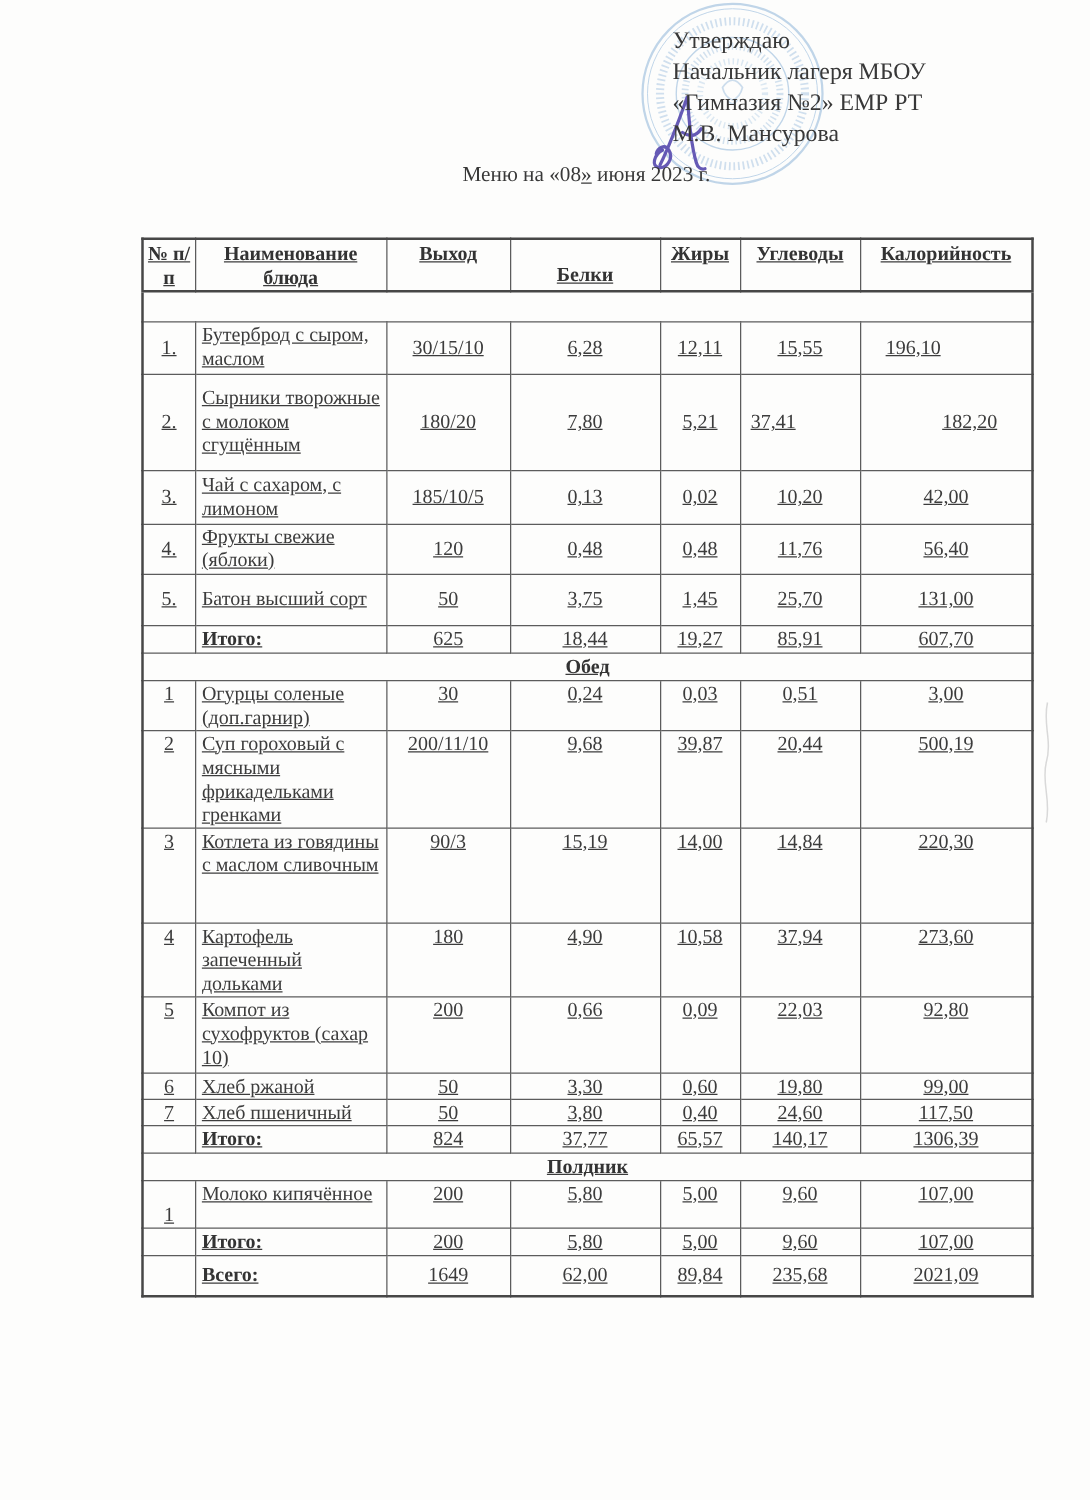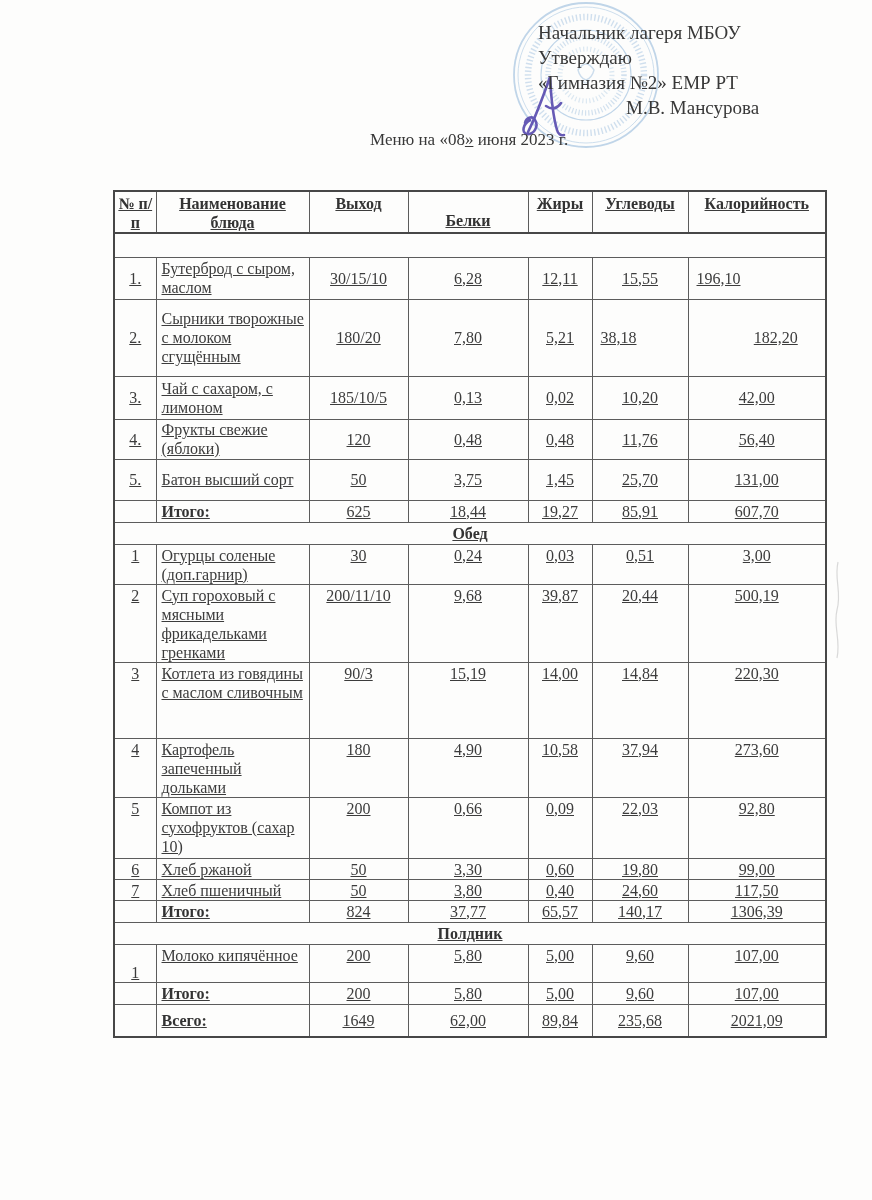--- a/index.html
+++ b/index.html
@@ -13,21 +13,21 @@
   }
   .page{position:absolute;inset:0;}
 
   
   .approval{
     position:absolute;left:538px;top:20px;width:320px;
     font-size:19px;line-height:25px;color:#383838;
     z-index:3;
   }
   .approval .line{white-space:nowrap;}
-  .approval .line.signer{padding-left:88px;}
+  .approval .line.signer{}
 
   
   .stamp{position:absolute;left:506px;top:0px;z-index:1;opacity:.5;}
   .sig{position:absolute;left:516px;top:72px;z-index:2;opacity:.92;}
 
   
   .menu-title{
     position:absolute;left:370px;top:130px;
     font-size:17px;color:#383838;z-index:3;white-space:nowrap;
   }
@@ -82,21 +82,21 @@
   tr[data-row-id="s1-0"]{height:39px;}
   tr[data-row-id="s1-1"]{height:76px;}
   tr[data-row-id="s1-2"]{height:76px;}
   tr[data-row-id="s1-3"]{height:58px;}
   tr[data-row-id="s1-4"]{height:61px;}
   tr[data-row-id="s1-5"]{height:20px;}
   tr[data-row-id="s1-6"]{height:21px;}
   tr[data-row-id="s2-0"]{height:38px;}
 
   
-  tr[data-row-id="s0-0"] td.col-kcal{text-align:left;padding-left:8px;}
+  tr[data-row-id="s0-0"] td.col-kcal{text-align:left;padding-left:20px;}
   tr[data-row-id="s0-1"] td.col-carbs{text-align:left;padding-left:8px;}
   tr[data-row-id="s0-1"] td.col-kcal{text-align:center;padding-left:40px;}
 
   .artifact{position:absolute;z-index:0;}
 </style>
 </head>
 <body>
 
 <div class="page">
 
@@ -115,22 +115,22 @@
 
   <svg class="sig" width="64" height="66" viewBox="0 0 64 66">
     <g fill="none" stroke="#5a4db0" stroke-width="2.6" stroke-linecap="round">
       <path d="M14 48 c-7 4 -9 13 -3 14 c7 1 12 -8 8 -14 c-3 -5 -9 -2 -10 3"></path>
       <path d="M12 60 C 20 44 28 22 34 5 C 35 24 37 44 41 58 C 42 62 45 64 48 63"></path>
       <path d="M30 34 C 36 38 41 37 45 31"></path>
     </g>
   </svg>
 
   <div class="approval">
+    <div class="line">Утверждаю</div>
     <div class="line">Начальник лагеря МБОУ</div>
-    <div class="line">Утверждаю</div>
     <div class="line">«Гимназия №2» ЕМР РТ</div>
     <div class="line signer">М.В. Мансурова</div>
   </div>
 
   <div class="menu-title"><span>Меню на «08</span><span class="u">»</span><span> июня 2023 г.</span></div>
 
   <div class="tbl-wrap">
     <table>
       <colgroup>
         <col class="c-num">
@@ -164,21 +164,21 @@
             <td class="col-fat">12,11</td>
             <td class="col-carbs">15,55</td>
             <td class="col-kcal">196,10</td>
           </tr>
           <tr class="sec0" data-row-id="s0-1">
             <td class="col-num">2.</td>
             <td class="col-name">Сырники творожные с молоком сгущённым</td>
             <td class="col-out">180/20</td>
             <td class="col-protein">7,80</td>
             <td class="col-fat">5,21</td>
-            <td class="col-carbs">38,18</td>
+            <td class="col-carbs">37,41</td>
             <td class="col-kcal">182,20</td>
           </tr>
           <tr class="sec0" data-row-id="s0-2">
             <td class="col-num">3.</td>
             <td class="col-name">Чай с сахаром, с лимоном</td>
             <td class="col-out">185/10/5</td>
             <td class="col-protein">0,13</td>
             <td class="col-fat">0,02</td>
             <td class="col-carbs">10,20</td>
             <td class="col-kcal">42,00</td>

